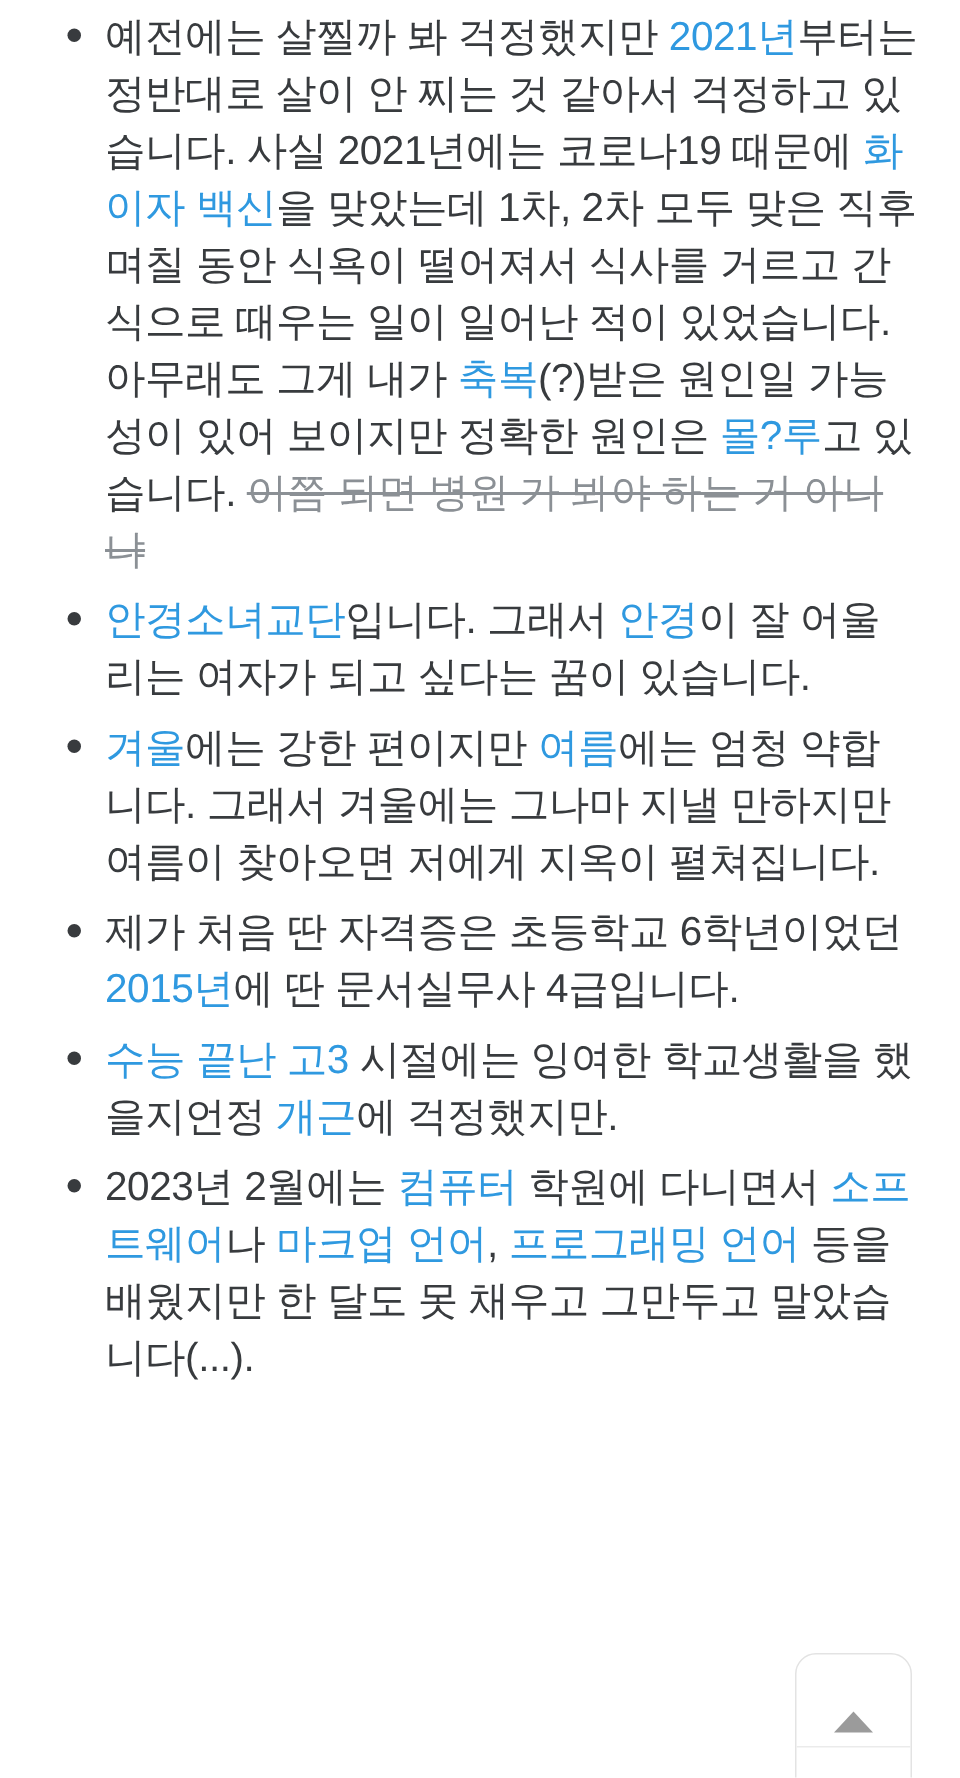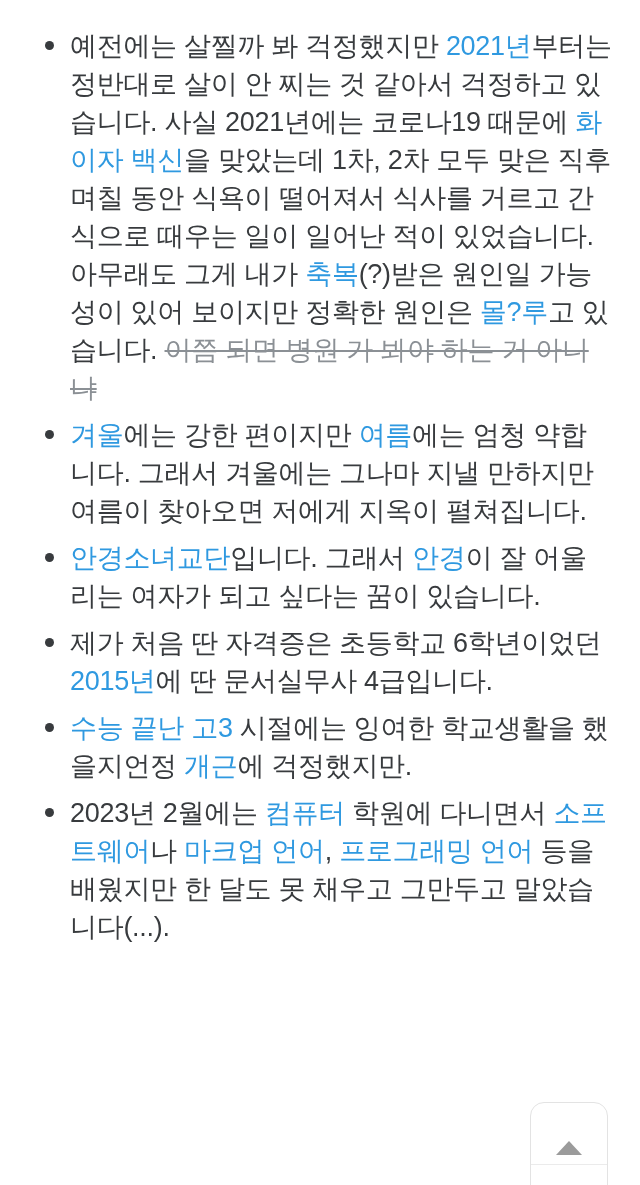--- a/index.html
+++ b/index.html
@@ -13,21 +13,21 @@
   body{
     width:640px;height:1185px;
     background:var(--bg);
     overflow:hidden;
     position:relative;
     font-family:"Liberation Sans","DejaVu Sans",sans-serif;
   }
   ul.doc-list{
     list-style:none;
     margin:0;
-    padding:27px 28px 0 70px;
+    padding:5px 28px 0 70px;
   }
   ul.doc-list li{
     position:relative;
     font-size:27px;
     line-height:38px;
     color:var(--text);
     margin:0 0 9px 0;
     word-break:break-all;
     letter-spacing:-0.3px;
   }
@@ -97,22 +97,22 @@
     width:10px;height:12px;
     background:var(--arrow);
     margin:0 auto;
   }
 </style>
 </head>
 <body>
 
 <ul class="doc-list" id="doc-list">
     <li><span class="bullet"></span><span>예전에는 살찔까 봐 걱정했지만 </span><a class="wiki-link">2021년</a><span>부터는 정반대로 살이 안 찌는 것 같아서 걱정하고 있습니다. 사실 2021년에는 코로나19 때문에 </span><a class="wiki-link">화이자 백신</a><span>을 맞았는데 1차, 2차 모두 맞은 직후 며칠 동안 식욕이 떨어져서 식사를 거르고 간식으로 때우는 일이 일어난 적이 있었습니다. 아무래도 그게 내가 </span><a class="wiki-link">축복</a><span>(?)받은 원인일 가능성이 있어 보이지만 정확한 원인은 </span><a class="wiki-link">몰?루</a><span>고 있습니다. </span><span class="strike">이쯤 되면 병원 가 봐야 하는 거 아니냐</span></li>
+    <li><span class="bullet"></span><a class="wiki-link">안경소녀교단</a><span>입니다. 그래서 </span><a class="wiki-link">안경</a><span>이 잘 어울리는 여자가 되고 싶다는 꿈이 있습니다.</span></li>
     <li><span class="bullet"></span><a class="wiki-link">겨울</a><span>에는 강한 편이지만 </span><a class="wiki-link">여름</a><span>에는 엄청 약합니다. 그래서 겨울에는 그나마 지낼 만하지만 여름이 찾아오면 저에게 지옥이 펼쳐집니다.</span></li>
-    <li><span class="bullet"></span><a class="wiki-link">안경소녀교단</a><span>입니다. 그래서 </span><a class="wiki-link">안경</a><span>이 잘 어울리는 여자가 되고 싶다는 꿈이 있습니다.</span></li>
     <li><span class="bullet"></span><span>제가 처음 딴 자격증은 초등학교 6학년이었던 </span><a class="wiki-link">2015년</a><span>에 딴 문서실무사 4급입니다.</span></li>
     <li><span class="bullet"></span><a class="wiki-link">수능 끝난 고3</a><span> 시절에는 잉여한 학교생활을 했을지언정 </span><a class="wiki-link">개근</a><span>에 걱정했지만.</span></li>
     <li><span class="bullet"></span><span>2023년 2월에는 </span><a class="wiki-link">컴퓨터</a><span> 학원에 다니면서 </span><a class="wiki-link">소프트웨어</a><span>나 </span><a class="wiki-link">마크업 언어</a><span>, </span><a class="wiki-link">프로그래밍 언어</a><span> 등을 배웠지만 한 달도 못 채우고 그만두고 말았습니다(...).</span></li>
   </ul>
 
 <div class="scroll-widget">
   <button class="seg-top">
     <span class="arrow-up">
       <span class="arrow-tri"></span>
       <span class="arrow-stem"></span>

